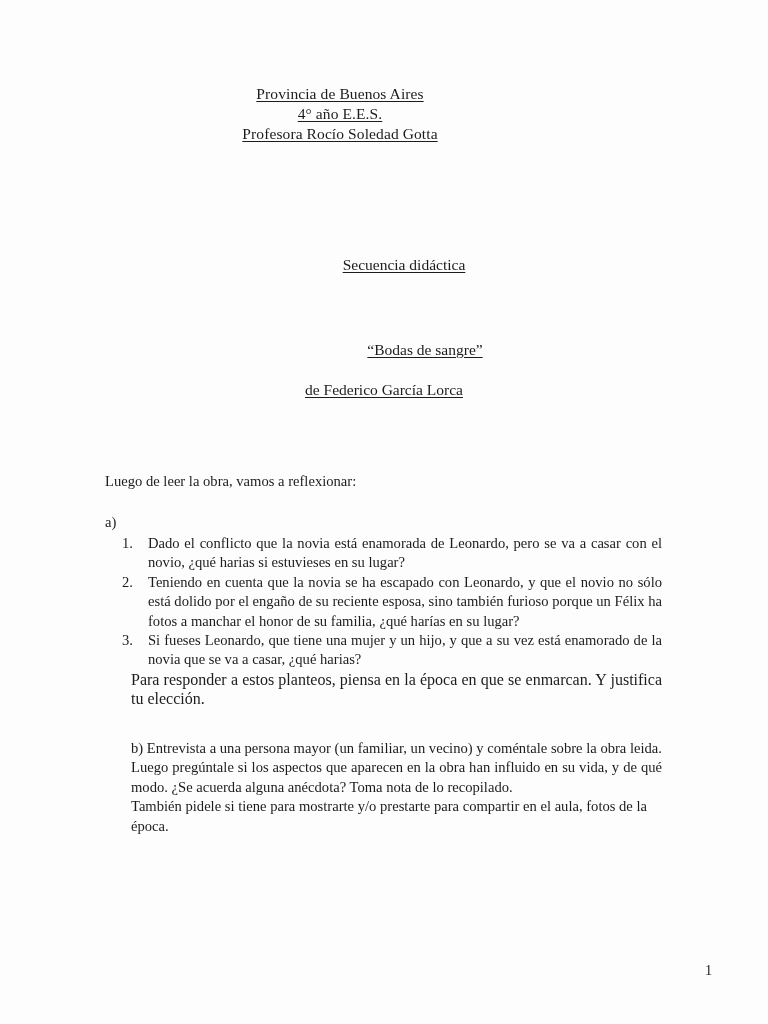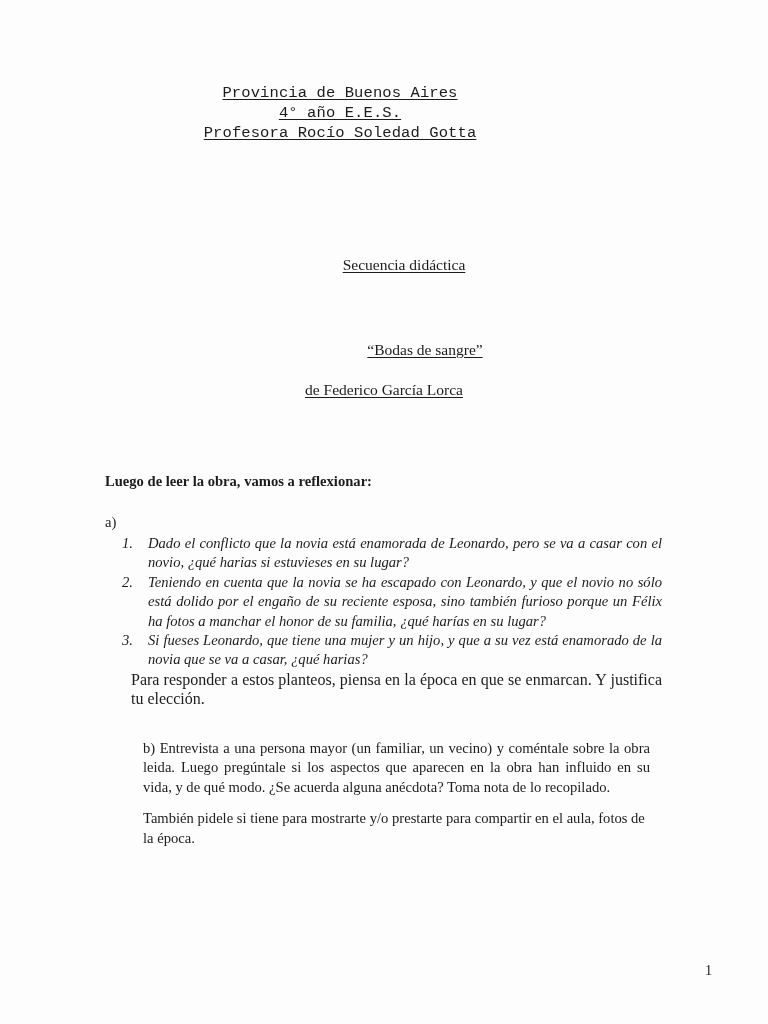--- a/index.html
+++ b/index.html
@@ -23,21 +23,20 @@
     box-sizing: border-box;
   }
 
   
   .heading-block {
     position: absolute;
     left: 0;
     top: 84px;
     width: 680px;
     text-align: center;
-    font-family: Liberation Mono, monospace;
   }
   .heading-line {
     display: block;
     font-size: 15.5px;
     line-height: 19.8px;
     letter-spacing: 0.1px;
     white-space: nowrap;
   }
   .heading-line > span {
     text-decoration: underline;
@@ -69,35 +68,33 @@
     position: absolute;
     left: 105px;
     top: 472px;
     width: 557px;
   }
 
   .intro-line {
     font-size: 14.6px;
     line-height: 19px;
     margin: 0 0 22px 0;
-    font-weight: bold;
   }
 
   .section-marker {
     font-size: 14.6px;
     line-height: 19px;
     margin: 0 0 2px 0;
   }
 
   ol.question-list {
     margin: 0;
     padding: 0 0 0 43px;
     list-style: none;
     counter-reset: qitem;
-    font-style: italic;
   }
   ol.question-list > li {
     position: relative;
     counter-increment: qitem;
     font-size: 14.6px;
     line-height: 19.4px;
     text-align: justify;
     margin: 0 0 0 0;
     padding-left: 0;
   }
@@ -120,21 +117,21 @@
   }
 
   .block-b {
     margin-top: 30px;
     padding-left: 26px;
   }
   .block-b p {
     font-size: 14.6px;
     line-height: 19.6px;
     text-align: justify;
-    margin: 12px;
+    margin: 0;
   }
   .block-b p.nojustify {
     text-align: left;
   }
 
   
   .page-number {
     position: absolute;
     left: 0;
     top: 961px;

